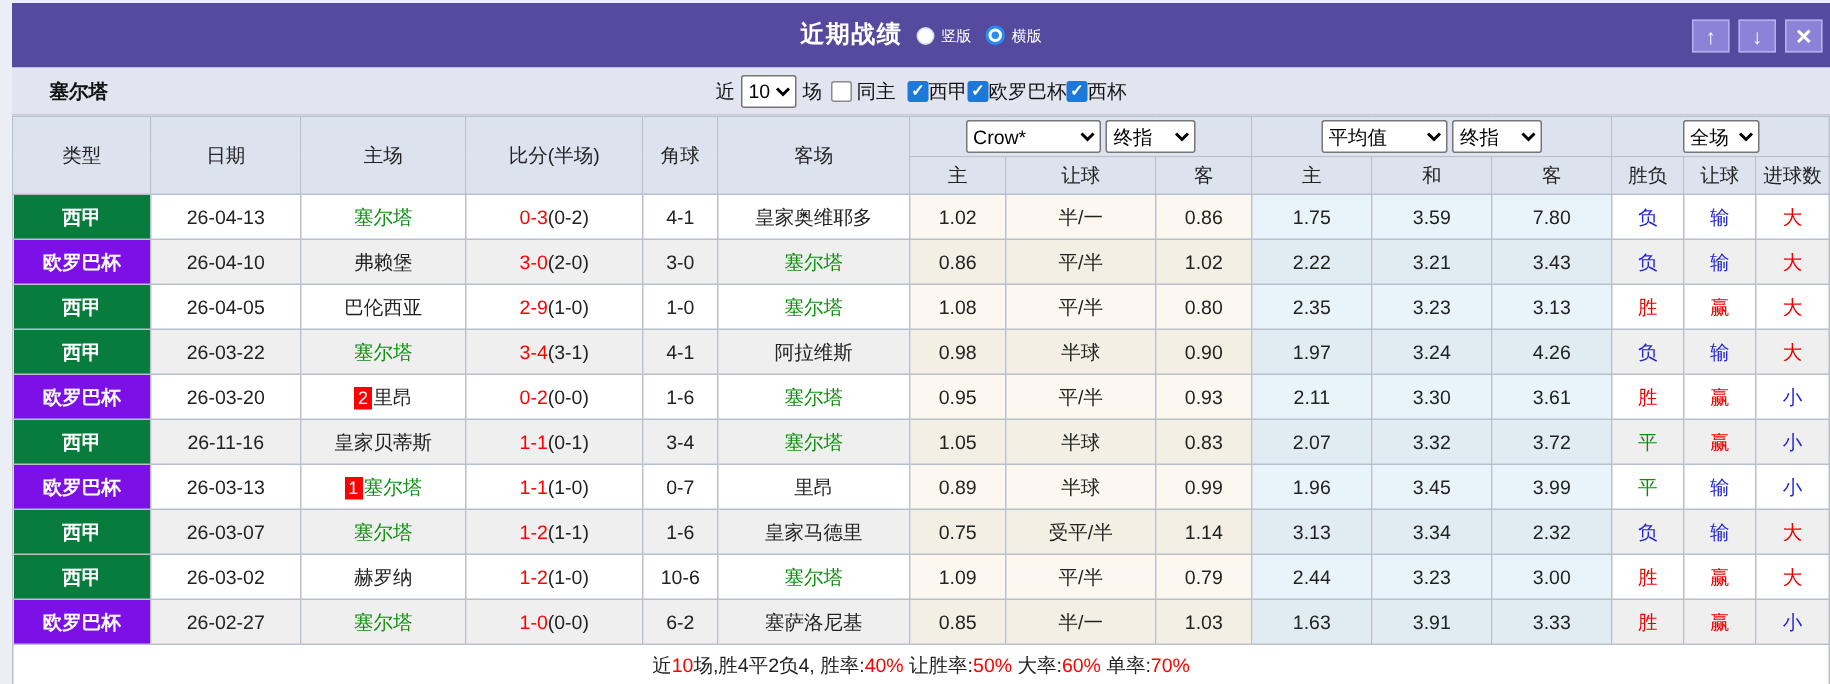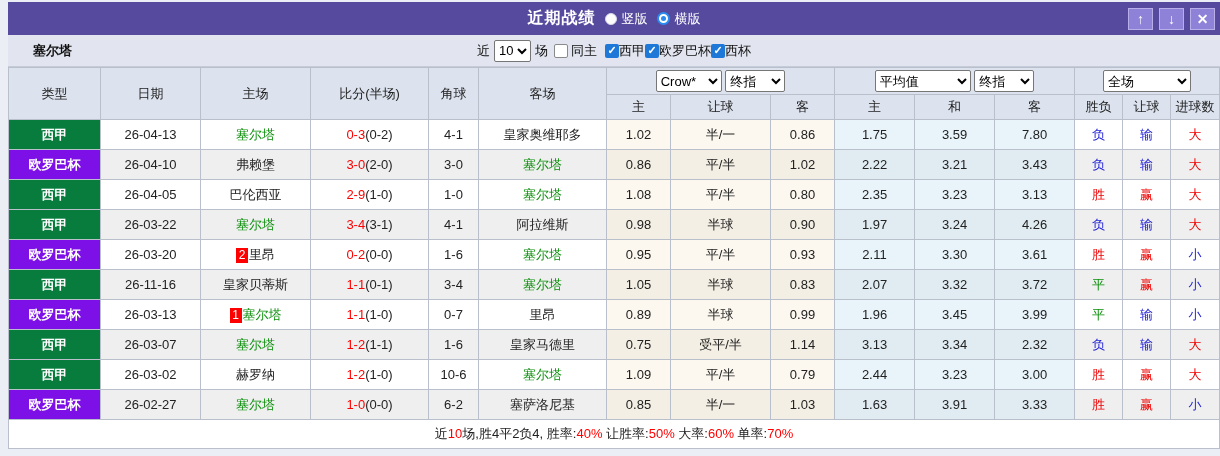--- a/index.html
+++ b/index.html
@@ -1,28 +1,28 @@
 <!DOCTYPE html>
 <html><head>
 <meta charset="utf-8">
 <style>
   * { box-sizing: border-box; }
   body { margin:0; background:#eceef5; font-family:"Liberation Sans",sans-serif; }
   .widget { position:relative; margin:2px 0 0 8px; width:1212px; }
 
   
-  .titlebar { height:33px; background:#564a9f; display:flex; align-items:center; position:relative; }
+  .titlebar { height:43px; background:#564a9f; display:flex; align-items:center; position:relative; }
   .title-center { position:absolute; left:0; right:0; display:flex; justify-content:center; align-items:center; gap:9px; pointer-events:none; }
   .title-center > * { pointer-events:auto; }
   .title { color:#fff; font-weight:bold; font-size:16px; letter-spacing:1px; }
   .radio-group { display:flex; align-items:center; gap:5px; }
   .radio { width:12px; height:12px; border-radius:50%; background:#fdfdfd; display:inline-block; border:1px solid #d7d7e8; cursor:pointer; }
   .radio.checked { background:#fff; border:2px solid #2a8cf0; position:relative; width:13px; height:13px; }
   .radio.checked::after { content:""; position:absolute; left:2px; top:2px; width:5px; height:5px; border-radius:50%; background:#2a8cf0; }
-  .radio-label { color:#fff; font-size:13px; cursor:pointer;font-family:Liberation Serif, serif; }
+  .radio-label { color:#fff; font-size:10px; cursor:pointer;font-family:Liberation Serif, serif; }
   .winbtns { margin-left:auto; display:flex; gap:6px; margin-right:5px; z-index:2; }
   .wbtn { width:25px; height:22px; background:#8d82d8; border:1px solid #b7aeea; color:#fff; font-weight:bold; text-align:center; line-height:20px; font-size:14px; cursor:pointer; }
 
   
   .filterbar { height:32px; background:#e2e5f0; position:relative; display:flex; align-items:center; border-bottom:1px solid #c6cbd9; }
   .teamname { font-weight:bold; font-size:13px; color:#111; margin-left:25px; z-index:2; }
   .filters { position:absolute; left:0; right:0; display:flex; justify-content:center; align-items:center; font-size:13px; color:#111; }
   .filters select { margin:0 4px; }
   select { height:22px; font-size:13px; border:1px solid #767676; background:#fff; font-family:"Liberation Sans",sans-serif; border-radius:2px; }
   .cb { width:14px; height:14px; display:inline-flex; align-items:center; justify-content:center; border-radius:2px; vertical-align:-2px; cursor:pointer; }
@@ -117,29 +117,29 @@
     </colgroup>
     <thead>
       <tr class="sel-row">
         <th rowspan="2">类型</th>
         <th rowspan="2">日期</th>
         <th rowspan="2">主场</th>
         <th rowspan="2">比分(半场)</th>
         <th rowspan="2">角球</th>
         <th rowspan="2">客场</th>
         <td colspan="3">
-          <select style="width:66px"><option>Crow*</option></select>
+          <select style="width:90px"><option>Crow*</option></select>
           <select style="width:60px"><option>终指</option></select>
         </td>
         <td colspan="3">
-          <select style="width:96px"><option>平均值</option></select>
+          <select style="width:84px"><option>平均值</option></select>
           <select style="width:60px"><option>终指</option></select>
         </td>
         <td colspan="3">
-          <select style="width:88px"><option>全场</option></select>
+          <select style="width:51px"><option>全场</option></select>
         </td>
       </tr>
       <tr>
         <th>主</th>
         <th>让球</th>
         <th>客</th>
         <th>主</th>
         <th>和</th>
         <th>客</th>
         <th>胜负</th>

